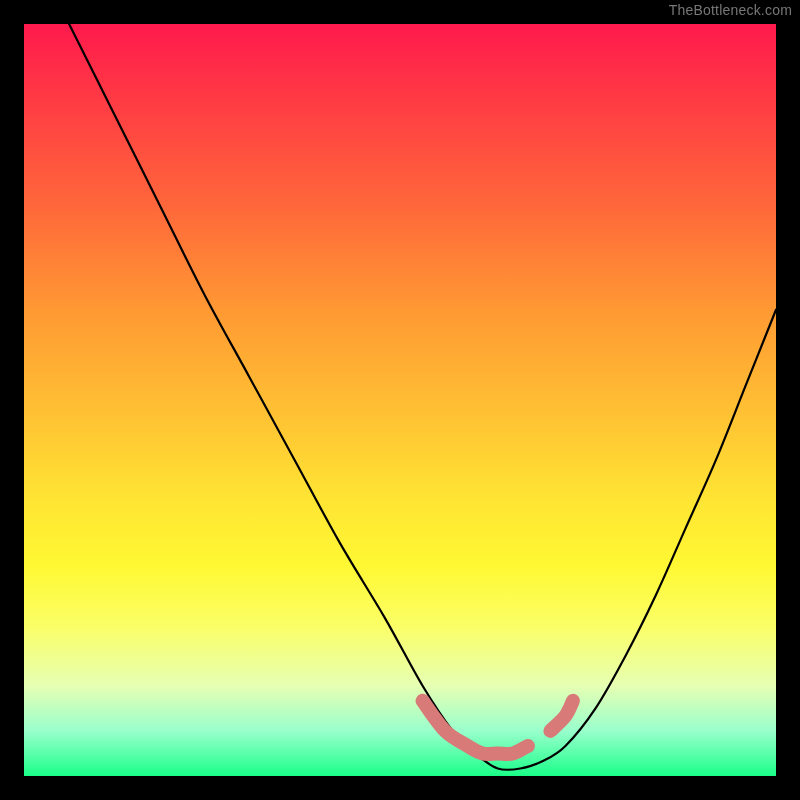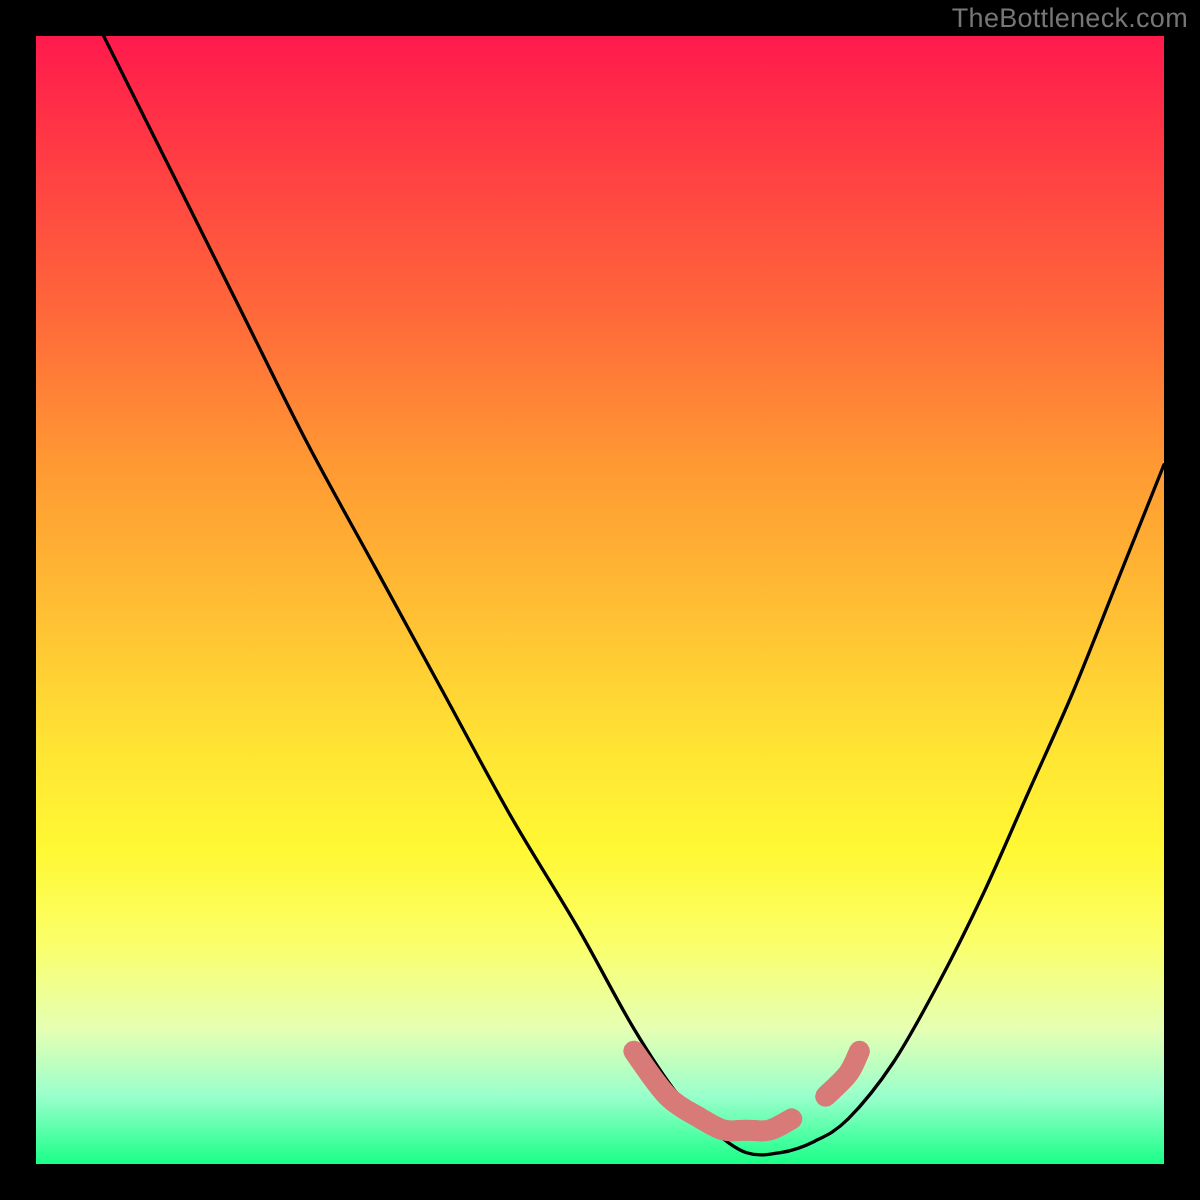--- a/index.html
+++ b/index.html
@@ -11,21 +11,21 @@
     #ff6a3a 25%,
     #ff9933 38%,
     #ffc233 52%,
     #ffe433 63%,
     #fff833 72%,
     #fbff66 80%,
     #e6ffb3 88%,
     #99ffcc 94%,
     #1aff88 100%)}
 svg{position:absolute;left:0;top:0}
-.watermark{position:absolute;top:2px;right:8px;color:#767676;font-size:18px;font-weight:400;letter-spacing:.2px}
+.watermark{position:absolute;top:2px;right:8px;color:#767676;font-size:14px;font-weight:400;letter-spacing:.2px}
 </style>
 </head>
 <body>
 
 <div class="watermark">TheBottleneck.com</div>
 
 <div class="frame">
   <div class="gradient"></div>
   <svg id="plot" width="752" height="752" viewBox="0 0 752 752">
     <path id="curve" fill="none" stroke="#000" stroke-width="2.2" stroke-linecap="round" d="M 45.12 0 C 52.64 15.040000000000001, 75.2 60.16000000000001, 90.24 90.24000000000001 C 105.27999999999999 120.32000000000001, 120.32 150.40000000000003, 135.35999999999999 180.48000000000002 C 150.39999999999998 210.56, 165.44 241.89333333333332, 180.48 270.71999999999997 C 195.51999999999998 299.5466666666666, 210.56 325.8666666666667, 225.6 353.44 C 240.64 381.0133333333333, 255.67999999999998 408.5866666666667, 270.71999999999997 436.16 C 285.76 463.73333333333335, 300.79999999999995 492.56, 315.84 518.88 C 330.88 545.2, 347.1733333333333 570.2666666666667, 360.96 594.08 C 374.74666666666667 617.8933333333334, 387.28 642.96, 398.56 661.76 C 409.84000000000003 680.56, 419.8666666666667 695.6, 428.64 706.88 C 437.4133333333333 718.16, 443.68 723.1733333333334, 451.2 729.44 C 458.71999999999997 735.7066666666667, 466.24 741.9733333333334, 473.76 744.48 C 481.28 746.9866666666667, 488.80000000000007 745.7333333333333, 496.32000000000005 744.48 C 503.84000000000003 743.2266666666667, 511.36 740.72, 518.88 736.96 C 526.4 733.2, 532.6666666666666 730.6933333333333, 541.4399999999999 721.92 C 550.2133333333333 713.1466666666666, 561.4933333333333 699.36, 571.52 684.32 C 581.5466666666666 669.2800000000001, 591.5733333333334 650.48, 601.6 631.68 C 611.6266666666667 612.8799999999999, 621.6533333333333 592.8266666666666, 631.68 571.52 C 641.7066666666666 550.2133333333334, 651.7333333333333 526.4, 661.76 503.84 C 671.7866666666666 481.28, 681.8133333333334 459.97333333333336, 691.84 436.16 C 701.8666666666667 412.3466666666667, 711.8933333333333 386.02666666666664, 721.92 360.96 C 731.9466666666666 335.8933333333333, 746.9866666666667 298.2933333333333, 752 285.76"></path>

